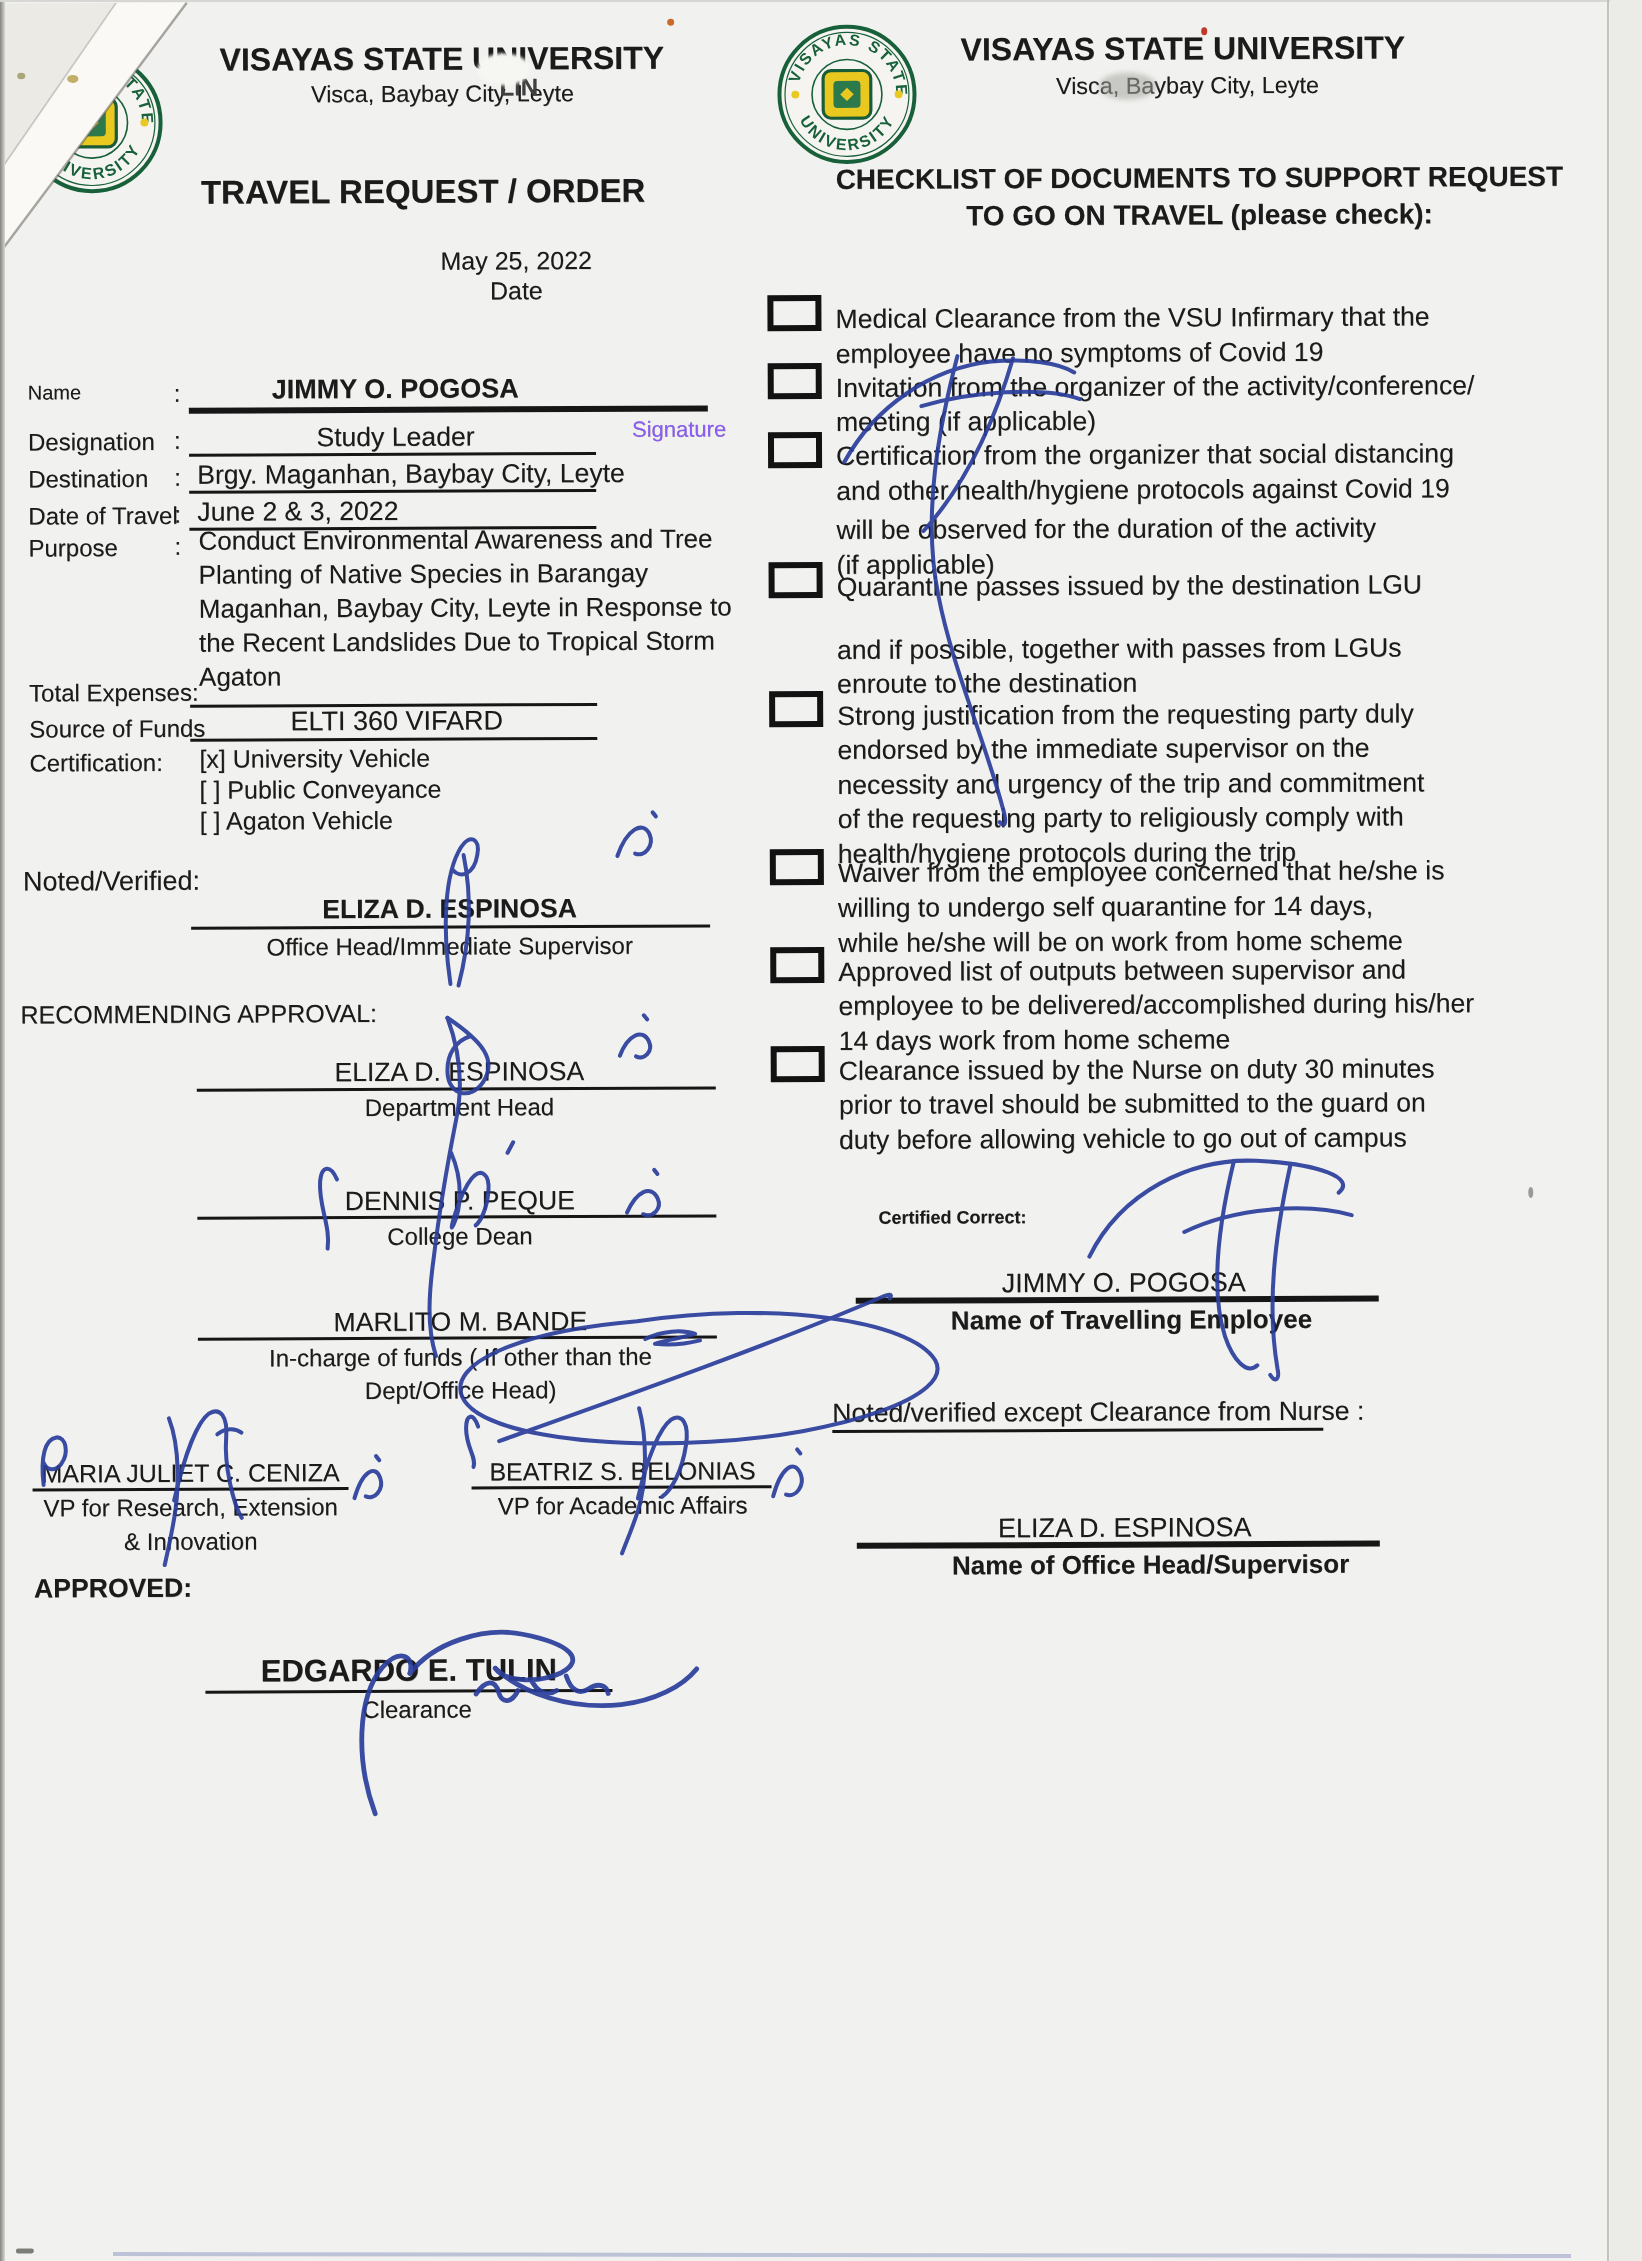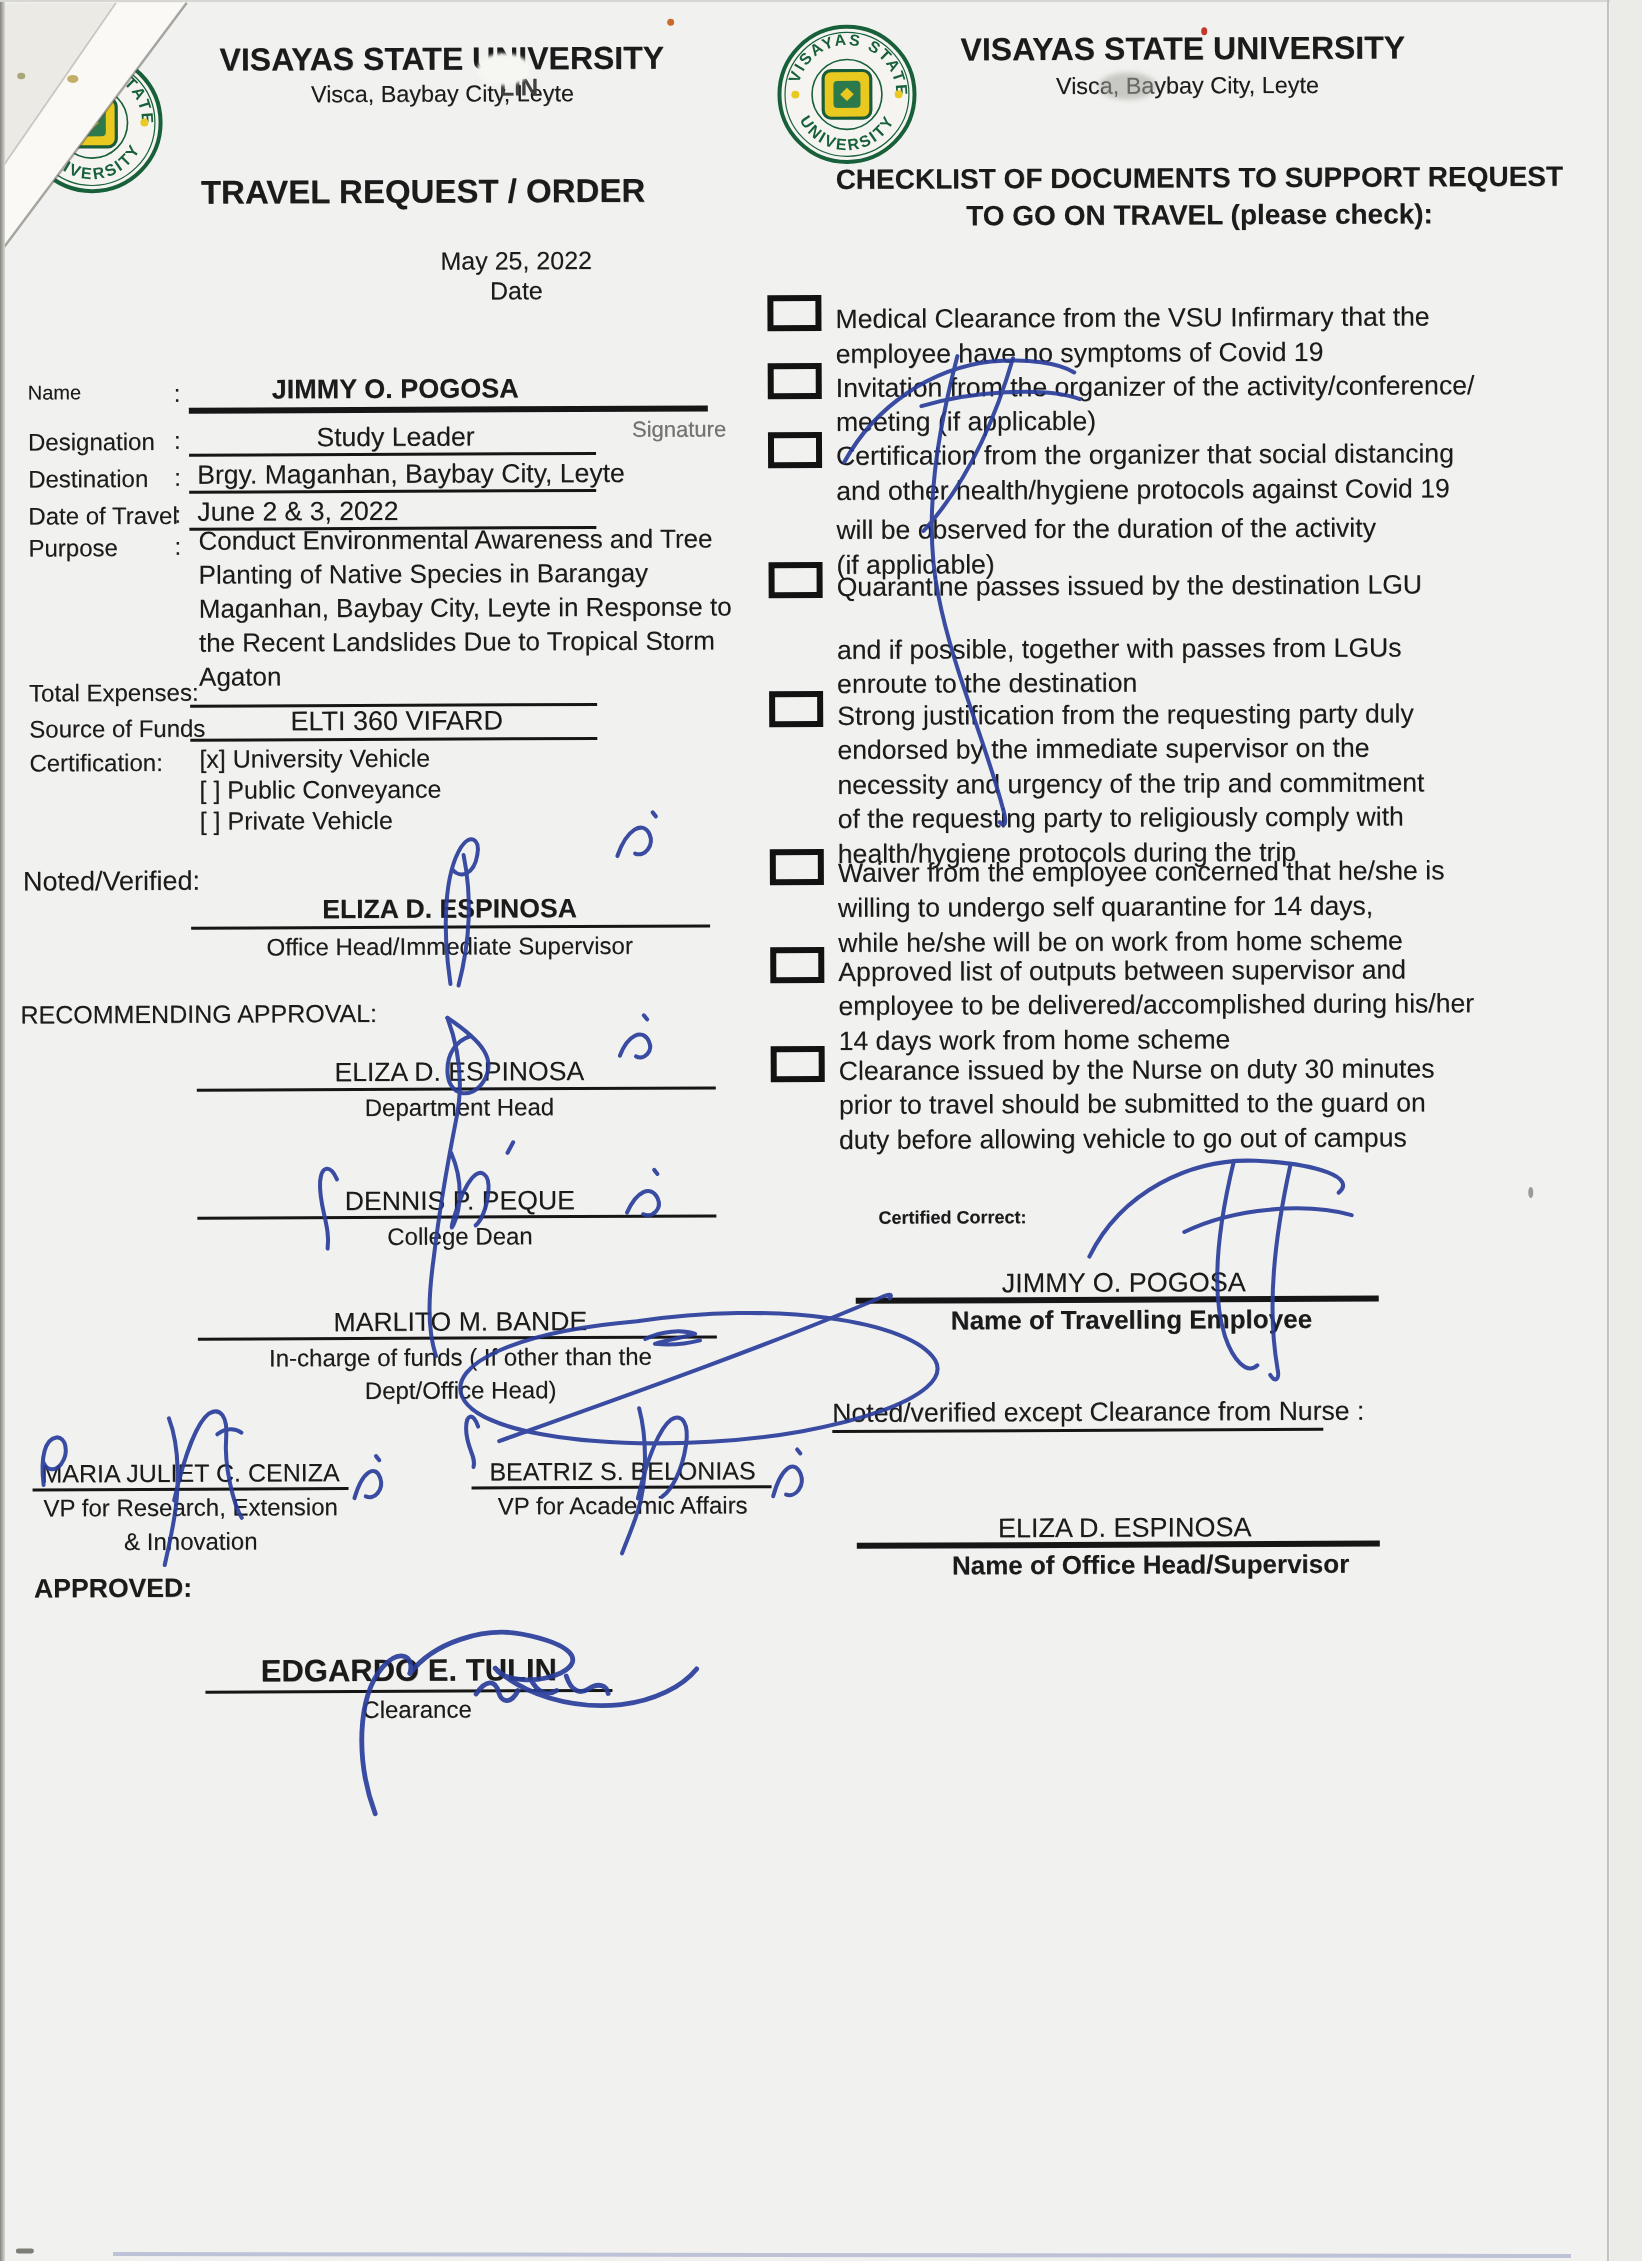--- a/index.html
+++ b/index.html
@@ -93,21 +93,21 @@
 
   <div class="abs b c scan" style="left:205px;top:171px;width:403px;font-size:33px">TRAVEL REQUEST / ORDER</div>
 
   <div class="abs c scan" style="left:403px;top:245px;width:234px;font-size:25px">May 25, 2022</div>
   <div class="abs c scan" style="left:403px;top:275px;width:234px;font-size:25px">Date</div>
 
   <div class="abs scan" style="left:31px;top:378px;font-size:20px">Name</div>
   <div class="abs scan" style="left:177px;top:377px;font-size:24px">:</div>
   <div class="abs b c scan" style="left:201px;top:372px;width:395px;font-size:27px">JIMMY O. POGOSA</div>
   <div class="ln thick" style="left:192px;top:405px;width:519px"></div>
-  <div class="abs scan" style="left:635px;top:416px;font-size:22px;color:#737373">Signature</div>
+  <div class="abs scan" style="left:635px;top:416px;font-size:22px;color:#8b5cf6">Signature</div>
 
   <div class="abs scan" style="left:31px;top:425px;font-size:24px">Designation</div>
   <div class="abs scan" style="left:177px;top:424px;font-size:24px">:</div>
   <div class="abs c scan" style="left:201px;top:420px;width:395px;font-size:26.6px">Study Leader</div>
   <div class="ln" style="left:192px;top:451px;width:407px"></div>
 
   <div class="abs scan" style="left:31px;top:462px;font-size:24px">Destination</div>
   <div class="abs scan" style="left:177px;top:461px;font-size:24px">:</div>
   <div class="abs scan" style="left:200px;top:457px;font-size:26.6px">Brgy. Maganhan, Baybay City, Leyte</div>
   <div class="ln" style="left:192px;top:488px;width:407px"></div>
@@ -128,21 +128,21 @@
   <div class="abs scan" style="left:31px;top:676px;font-size:24px">Total Expenses:</div>
   <div class="ln" style="left:192px;top:702px;width:407px"></div>
 
   <div class="abs scan" style="left:31px;top:712px;font-size:24px">Source of Funds</div>
   <div class="abs c scan" style="left:201px;top:704px;width:395px;font-size:27px">ELTI 360 VIFARD</div>
   <div class="ln" style="left:192px;top:736px;width:407px"></div>
 
   <div class="abs scan" style="left:31px;top:746px;font-size:24px">Certification:</div>
   <div class="abs scan" style="left:201px;top:742px;font-size:25px">[x] University Vehicle</div>
   <div class="abs scan" style="left:201px;top:773px;font-size:25px">[ ] Public Conveyance</div>
-  <div class="abs scan" style="left:201px;top:804px;font-size:25px">[  ] Private Vehicle</div>
+  <div class="abs scan" style="left:201px;top:804px;font-size:25px">[  ] Agaton Vehicle</div>
 
   <div class="abs scan" style="left:24px;top:863px;font-size:27px">Noted/Verified:</div>
   <div class="abs b c scan" style="left:225px;top:892px;width:451px;font-size:26.6px">ELIZA D. ESPINOSA</div>
   <div class="ln" style="left:192px;top:924px;width:519px"></div>
   <div class="abs c scan" style="left:225px;top:931px;width:451px;font-size:24px">Office Head/Immediate Supervisor</div>
 
   <div class="abs scan" style="left:21px;top:997px;font-size:25px">RECOMMENDING APPROVAL:</div>
 
   <div class="abs c scan" style="left:234px;top:1055px;width:451px;font-size:26.6px">ELIZA D. ESPINOSA</div>
   <div class="ln" style="left:197px;top:1086px;width:519px"></div>

